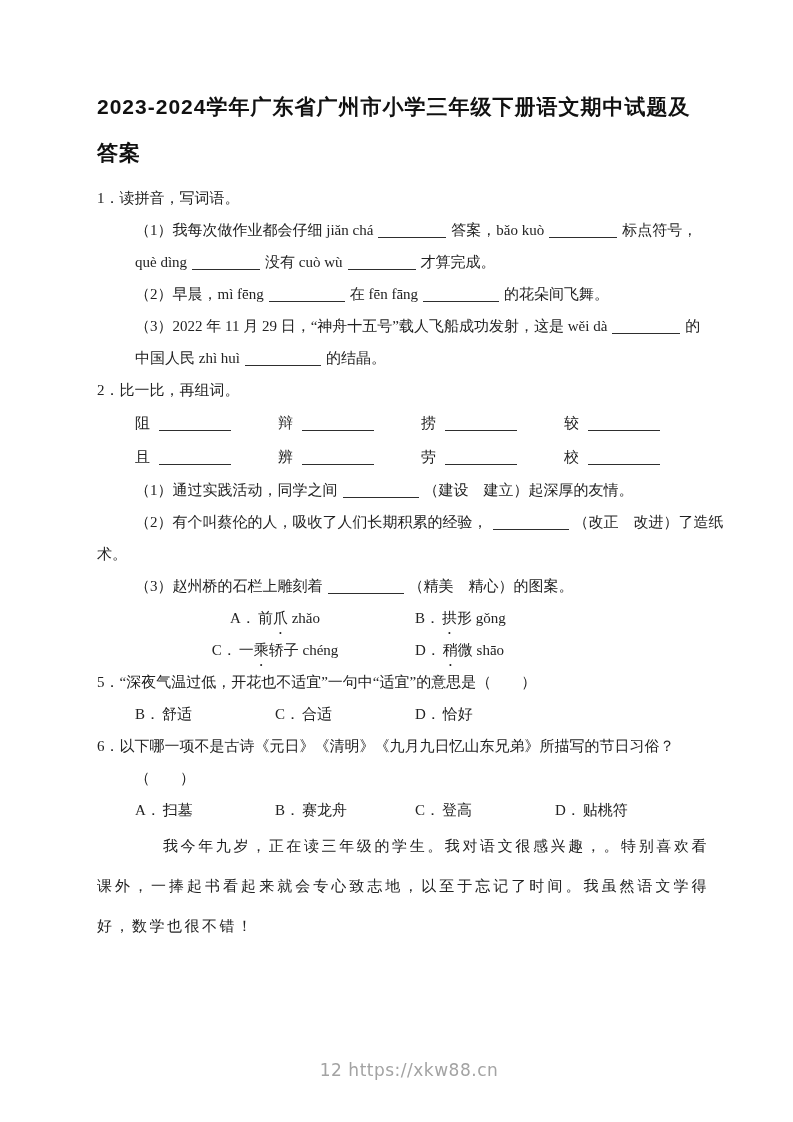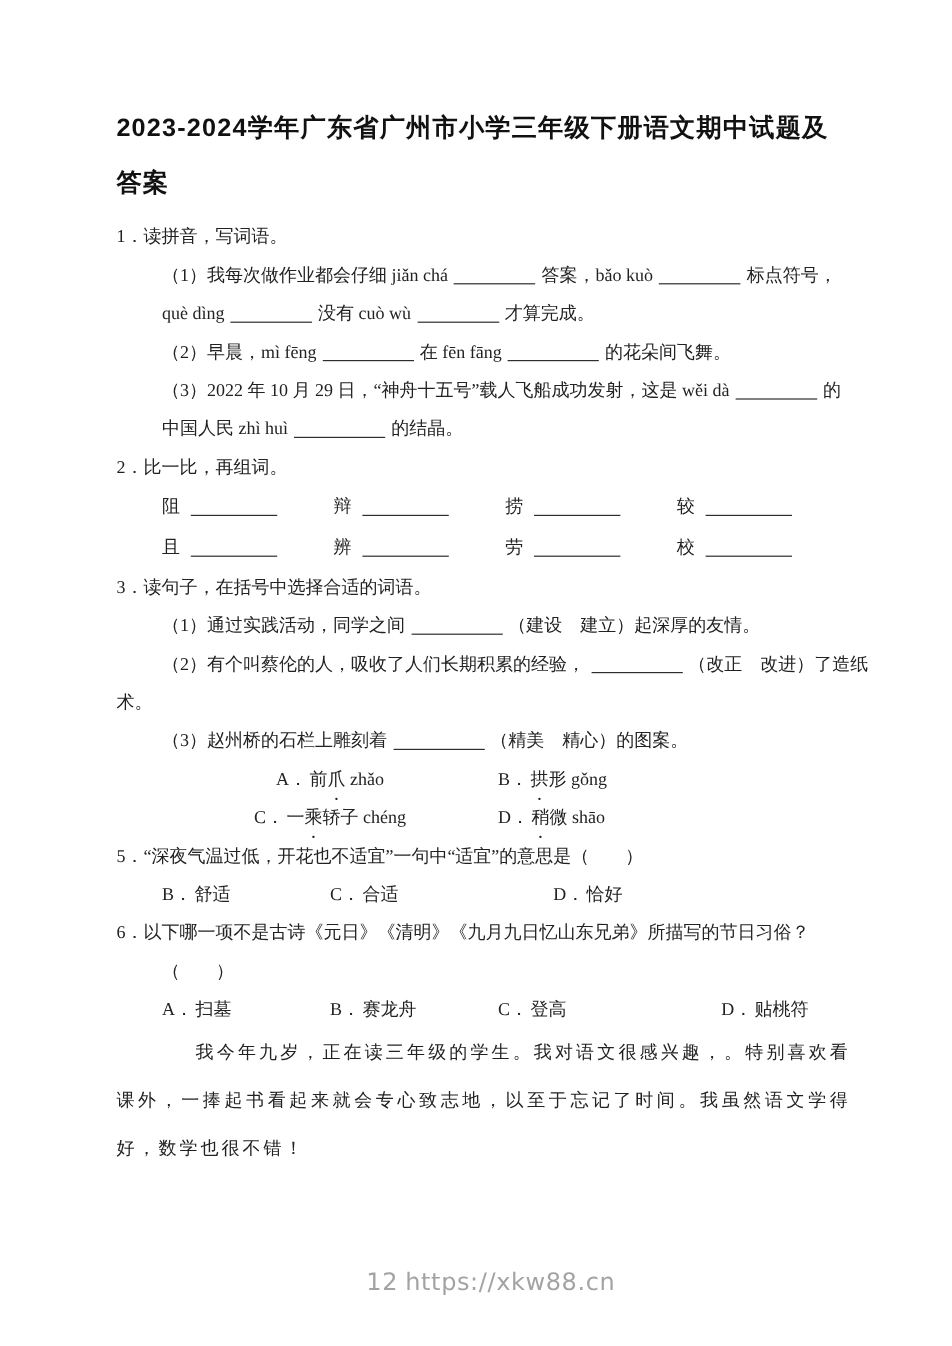--- a/index.html
+++ b/index.html
@@ -39,21 +39,21 @@
   
   .wordrow { display: flex; padding-left: 38px; line-height: 34px; }
   .wordcell { width: 143px; white-space: nowrap; }
   .wordcell:last-child { width: auto; }
   .wordcell .blank { margin-left: 9px; }
   
   .optrow { display: flex; padding-left: 38px; line-height: 32px; }
   .optcol2 { width: 280px; white-space: nowrap; text-align: center; }
   .optcol2:last-child { width: auto; }
   .optcol4 { width: 140px; white-space: nowrap; }
-  .optcol4:last-child { width: auto; margin-left: 46px; }
+  .optcol4:last-child { width: auto; }
   .optlabel { margin-right: 2px; }
   
   .dotchar { position: relative; display: inline-block; }
   .dotchar::after {
     content: "•";
     position: absolute;
     left: 50%;
     transform: translateX(-50%);
     bottom: -0.55em;
     font-size: 8px;
@@ -68,21 +68,21 @@
     text-align: justify;
     white-space: normal;
   }
   .footer {
     position: absolute;
     left: 0;
     right: 0;
     bottom: 42px;
     text-align: center;
     font-family: "DejaVu Sans", "Liberation Sans", sans-serif;
-    font-size: 20px;
+    font-size: 17px;
     color: #a3a3a3;
     letter-spacing: 0.5px;
     margin-left: 25px;
   }
   .footer span { margin: 0 3px; }
 </style>
 </head>
 <body>
 
 <div class="page">
@@ -94,21 +94,21 @@
     <div class="line sub">
       <span>（1）我每次做作业都会仔细 jiǎn chá</span><span class="blank w68"></span><span>答案，bǎo kuò</span><span class="blank w68"></span><span>标点符号，</span>
     </div>
     <div class="line sub">
       <span>què dìng</span><span class="blank w68"></span><span>没有 cuò wù</span><span class="blank w68"></span><span>才算完成。</span>
     </div>
     <div class="line sub">
       <span>（2）早晨，mì fēng</span><span class="blank w76"></span><span>在 fēn fāng</span><span class="blank w76"></span><span>的花朵间飞舞。</span>
     </div>
     <div class="line sub">
-      <span>（3）2022 年 10 月 29 日，“神舟十五号”载人飞船成功发射，这是 wěi dà</span><span class="blank w68"></span><span>的</span>
+      <span>（3）2022 年 11 月 29 日，“神舟十五号”载人飞船成功发射，这是 wěi dà</span><span class="blank w68"></span><span>的</span>
     </div>
     <div class="line sub">
       <span>中国人民 zhì huì</span><span class="blank w76"></span><span>的结晶。</span>
     </div>
   </section>
 
   <section>
     <div class="line">2．比一比，再组词。</div>
     <div class="wordrow">
       <span class="wordcell"><span>阻</span><span class="blank w72"></span></span>
@@ -118,21 +118,20 @@
     </div>
     <div class="wordrow">
       <span class="wordcell"><span>且</span><span class="blank w72"></span></span>
       <span class="wordcell"><span>辨</span><span class="blank w72"></span></span>
       <span class="wordcell"><span>劳</span><span class="blank w72"></span></span>
       <span class="wordcell"><span>校</span><span class="blank w72"></span></span>
     </div>
   </section>
 
   <section>
-    <div class="line">3．读句子，在括号中选择合适的词语。</div>
     <div class="line sub">
       <span>（1）通过实践活动，同学之间</span><span class="blank w76"></span><span>（建设　建立）起深厚的友情。</span>
     </div>
     <div class="line sub">
       <span>（2）有个叫蔡伦的人，吸收了人们长期积累的经验，</span><span class="blank w76"></span><span>（改正　改进）了造纸</span>
     </div>
     <div class="line">术。</div>
     <div class="line sub">
       <span>（3）赵州桥的石栏上雕刻着</span><span class="blank w76"></span><span>（精美　精心）的图案。</span>
     </div>

